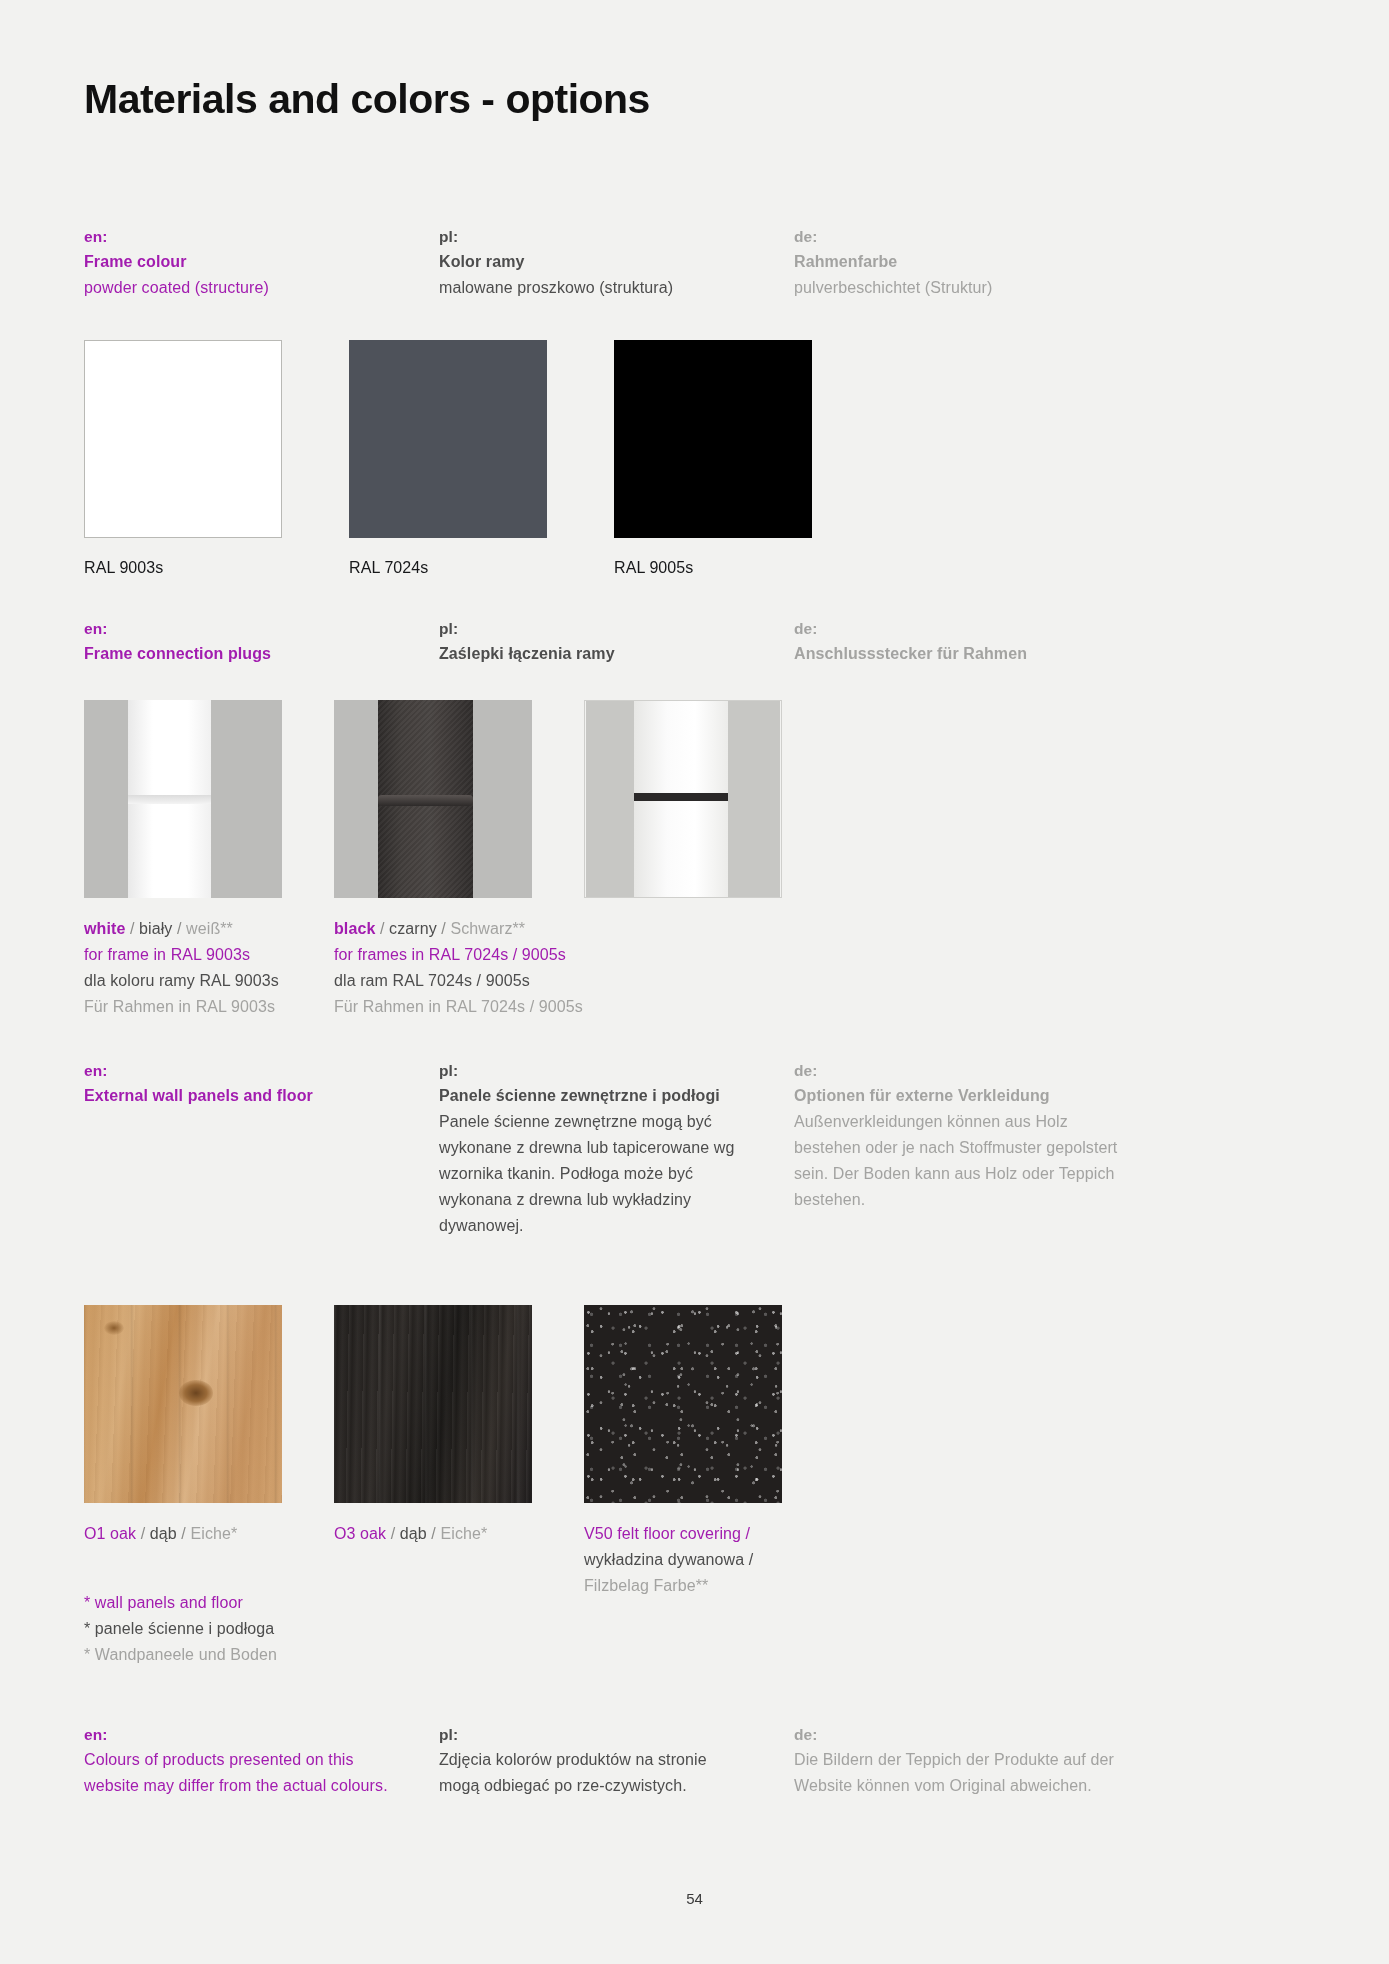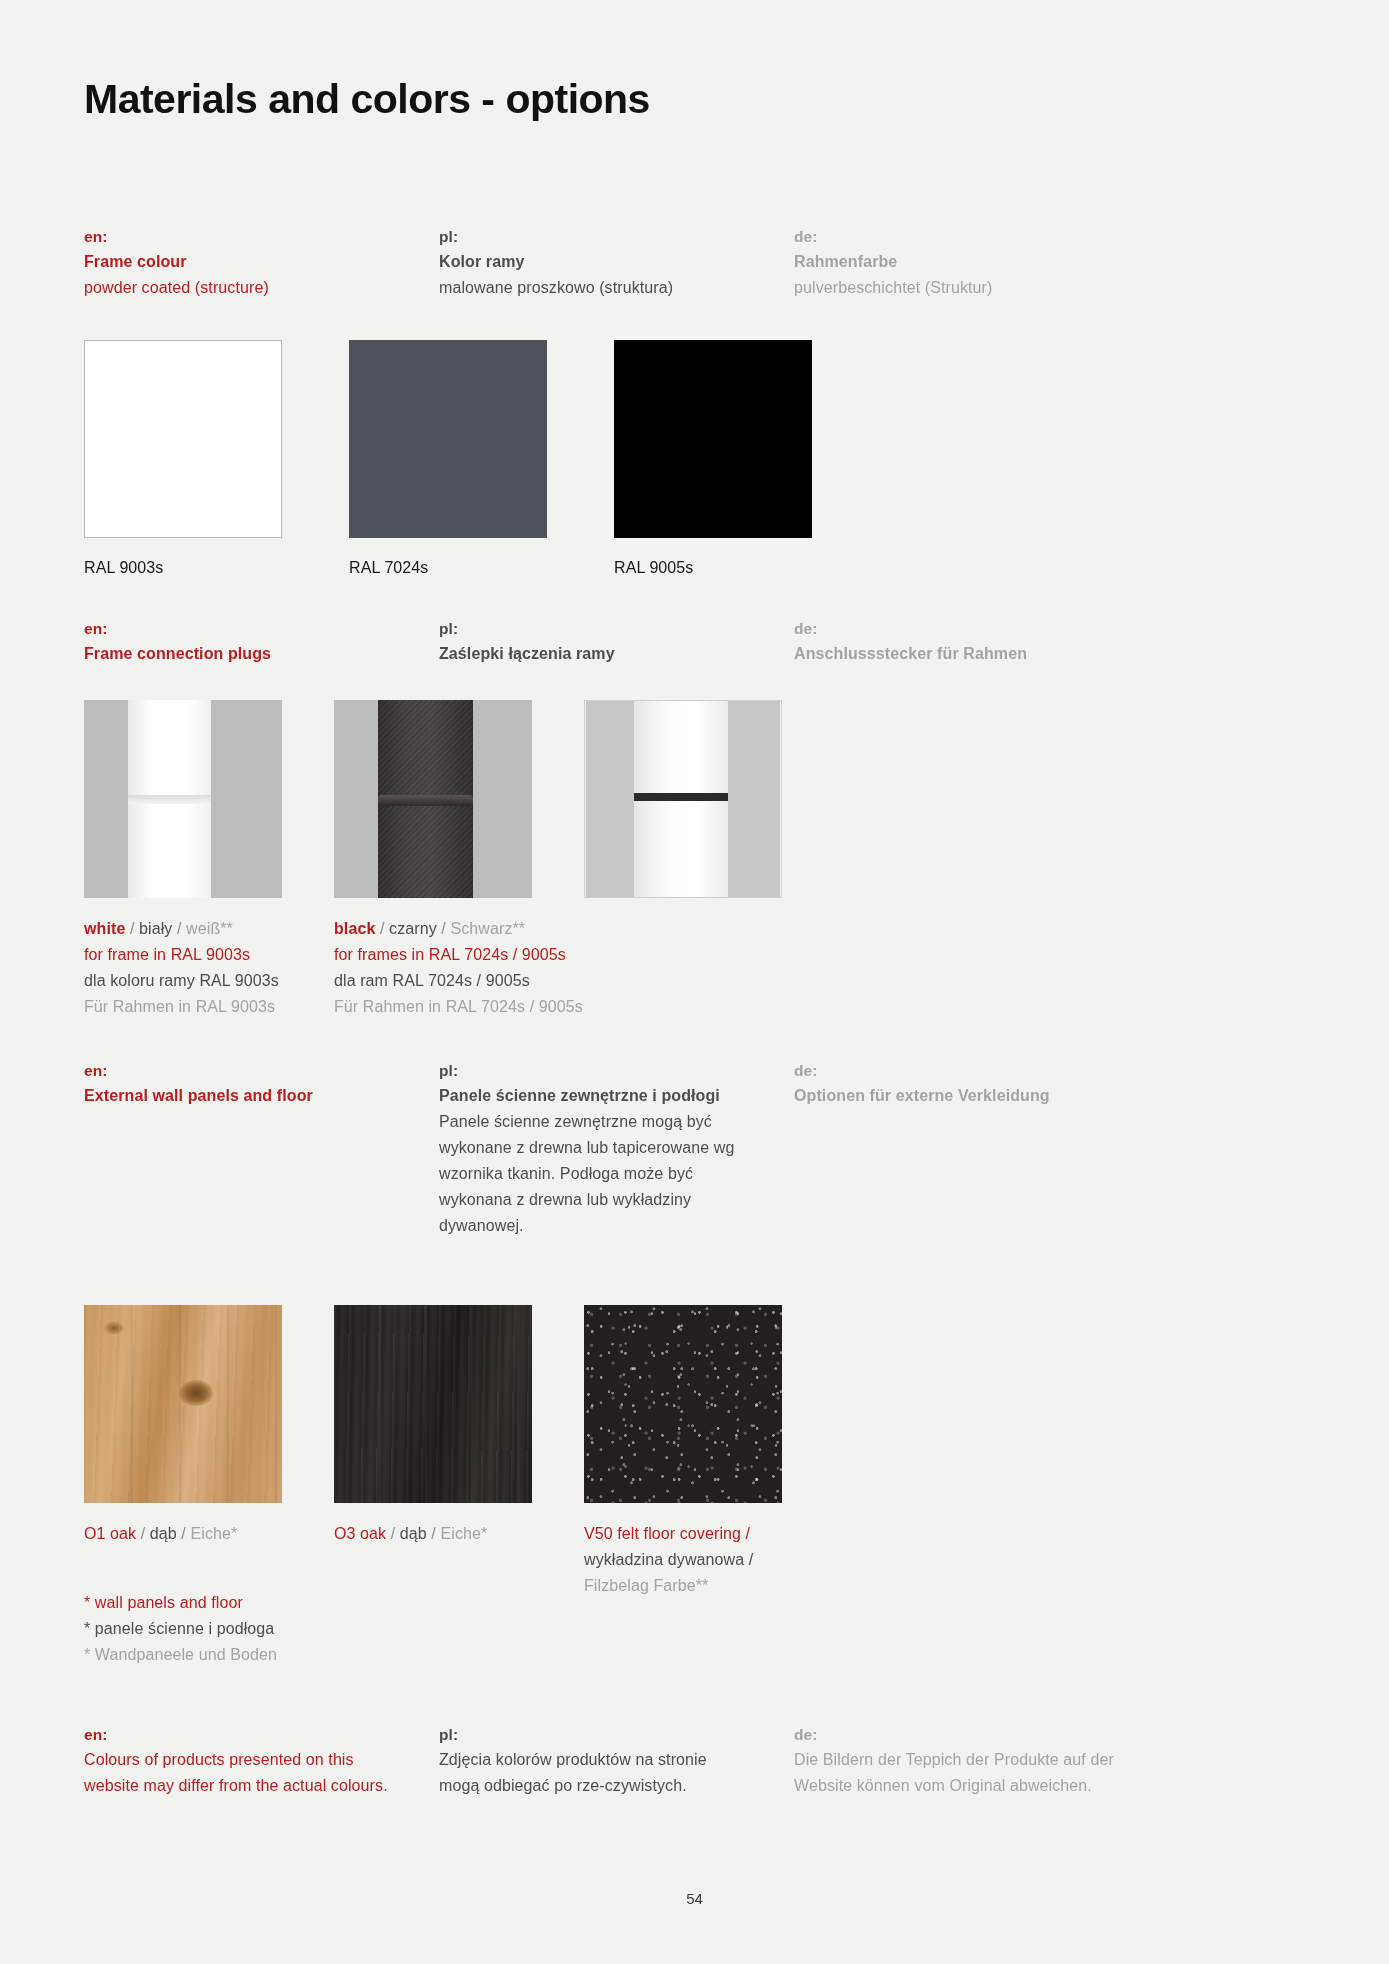--- a/index.html
+++ b/index.html
@@ -60,21 +60,21 @@
     font-weight: 700;
     line-height: 1.62;
     letter-spacing: .1px;
   }
   .lang-body {
     font-size: 16px;
     font-weight: 400;
     line-height: 1.62;
     letter-spacing: .1px;
   }
-  .en  { color: #b91c1c; }
+  .en  { color: #a21caf; }
   .pl  { color: #4d4d4d; }
   .de  { color: #a3a3a1; }
 
   .para { margin: 0; }
 
   
   .swatch-row {
     position: absolute;
     left: 84px;
     display: flex;
@@ -348,20 +348,21 @@
       <div class="lang-head en">External wall panels and floor</div>
     </div>
     <div class="col c2">
       <div class="lang-tag pl">pl:</div>
       <div class="lang-head pl">Panele ścienne zewnętrzne i podłogi</div>
       <p class="lang-body pl para" style="width:320px">Panele ścienne zewnętrzne mogą być wykonane z drewna lub tapicerowane wg wzornika tkanin. Podłoga może być wykonana z drewna lub wykładziny dywanowej.</p>
     </div>
     <div class="col c3">
       <div class="lang-tag de">de:</div>
       <div class="lang-head de">Optionen für externe Verkleidung</div>
+      <p class="lang-body de para" style="width:330px">Außenverkleidungen können aus Holz bestehen oder je nach Stoffmuster gepolstert sein. Der Boden kann aus Holz oder Teppich bestehen.</p>
     </div>
   </div>
 
   <div class="plug-row" style="top:1305px;">
     <div class="plug-cell">
       <div class="mat-img mat-oak-light"></div>
       <div class="mat-label">
         <span class="en">O1 oak</span><span class="sep"> / </span><span class="pl">dąb</span><span class="sep"> / </span><span class="de">Eiche*</span>
       </div>
     </div>

